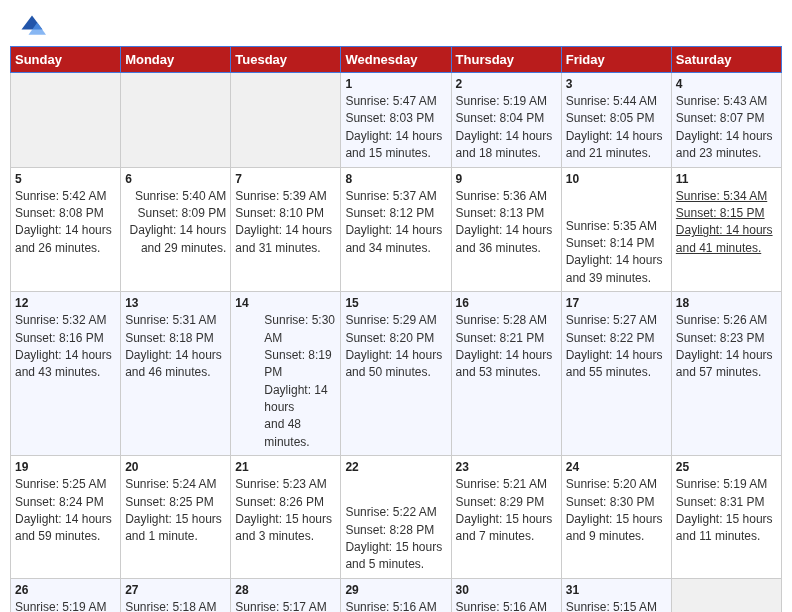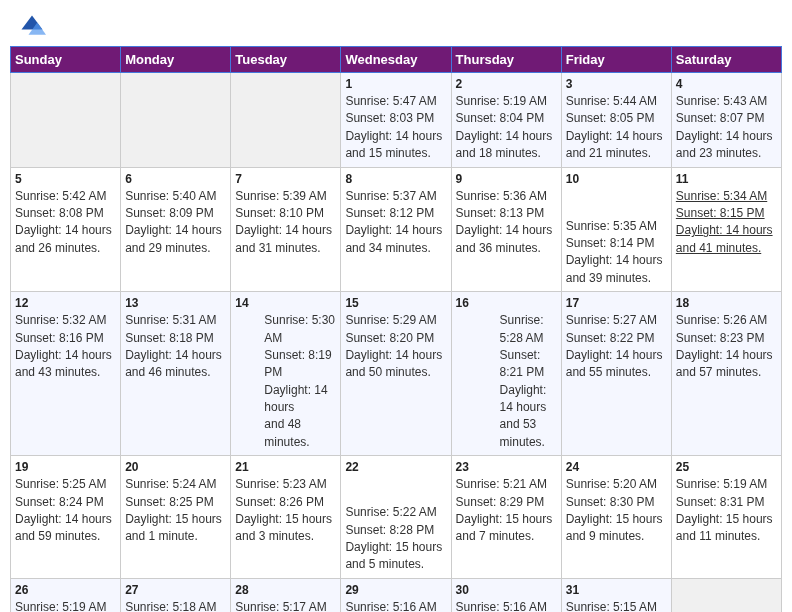--- a/index.html
+++ b/index.html
@@ -53,21 +53,21 @@
       font-size: 15px;
       color: #444;
     }
     .calendar {
       margin: 0 10px;
       border-collapse: collapse;
       width: calc(100% - 20px);
       table-layout: fixed;
     }
     .calendar thead th {
-      background: #701a75;
+      background: #b91c1c;
       color: #fff;
       font-size: 13px;
       font-weight: bold;
       padding: 5px 4px;
       text-align: left;
       border: 1px solid #4477dd;
     }
     .calendar tbody td {
       vertical-align: top;
       border: 1px solid #ccc;
@@ -167,21 +167,21 @@
       <tr>
         <td>
           <span class="day-number">5</span>
           <div class="day-info" style="white-space: pre-line;">Sunrise: 5:42 AM
 Sunset: 8:08 PM
 Daylight: 14 hours
 and 26 minutes.</div>
         </td>
         <td>
           <span class="day-number">6</span>
-          <div class="day-info" style="white-space: pre-line;">Sunrise: 5:40 AM
+          <div class="day-info" style="white-space: pre-line; text-align: right;">Sunrise: 5:40 AM
 Sunset: 8:09 PM
 Daylight: 14 hours
 and 29 minutes.</div>
         </td>
         <td>
           <span class="day-number">7</span>
           <div class="day-info" style="white-space: pre-line;">Sunrise: 5:39 AM
 Sunset: 8:10 PM
 Daylight: 14 hours
 and 31 minutes.</div>
@@ -239,21 +239,21 @@
         </td>
         <td>
           <span class="day-number">15</span>
           <div class="day-info" style="white-space: pre-line;">Sunrise: 5:29 AM
 Sunset: 8:20 PM
 Daylight: 14 hours
 and 50 minutes.</div>
         </td>
         <td>
           <span class="day-number">16</span>
-          <div class="day-info" style="white-space: pre-line; margin-left: 44px;">Sunrise: 5:28 AM
+          <div class="day-info" style="white-space: pre-line;">Sunrise: 5:28 AM
 Sunset: 8:21 PM
 Daylight: 14 hours
 and 53 minutes.</div>
         </td>
         <td>
           <span class="day-number">17</span>
           <div class="day-info" style="white-space: pre-line;">Sunrise: 5:27 AM
 Sunset: 8:22 PM
 Daylight: 14 hours
 and 55 minutes.</div>

